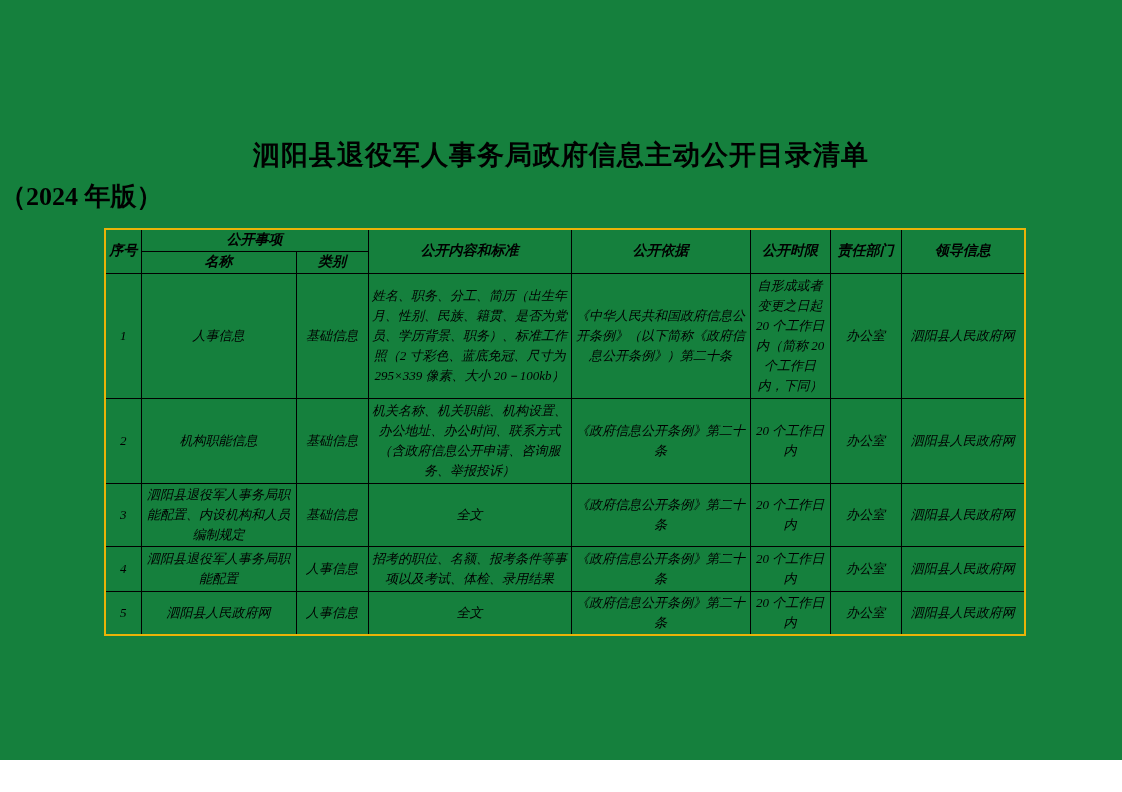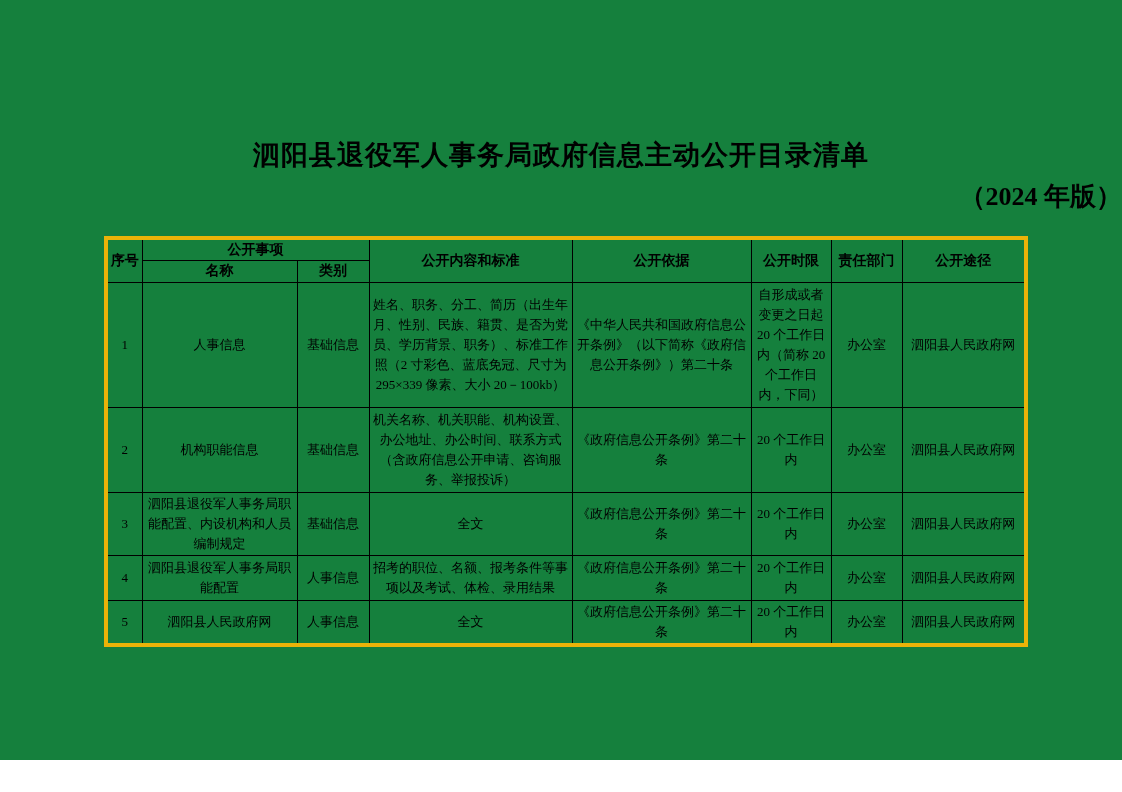--- a/index.html
+++ b/index.html
@@ -16,31 +16,32 @@
   .title {
     margin-top: 138px;
     text-align: center;
     font-size: 27px;
     font-weight: bold;
     line-height: 34px;
     letter-spacing: 1px;
   }
   .subtitle {
     margin-top: 8px;
-    text-align: right;
+    text-align: left;
     font-size: 26px;
     font-weight: bold;
     line-height: 34px;
   }
   table.catalog {
-    margin: 22px 0 0 104px;
+    margin: 14px 0 0 104px;
     border-collapse: collapse;
     table-layout: fixed;
     width: 920px;
-    border: 4px solid #eab308;
+    border: 2px solid #eab308;
+    font-style: italic;
   }
   table.catalog th, table.catalog td {
     border: 1px solid #000;
     font-size: 13px;
     line-height: 20px;
     text-align: center;
     vertical-align: middle;
     padding: 1px 3px;
     overflow: hidden;
     word-break: break-all;
@@ -78,21 +79,21 @@
       <col style="width:124px">
     </colgroup>
     <thead>
       <tr class="hrow">
         <th rowspan="2">序号</th>
         <th colspan="2">公开事项</th>
         <th rowspan="2">公开内容和标准</th>
         <th rowspan="2">公开依据</th>
         <th rowspan="2">公开时限</th>
         <th rowspan="2">责任部门</th>
-        <th rowspan="2">公开途径</th>
+        <th rowspan="2">领导信息</th>
       </tr>
       <tr class="hrow">
         <th>名称</th>
         <th>类别</th>
       </tr>
     </thead>
     <tbody>
       <tr class="r1">
         <td>1</td>
         <td>人事信息</td>

